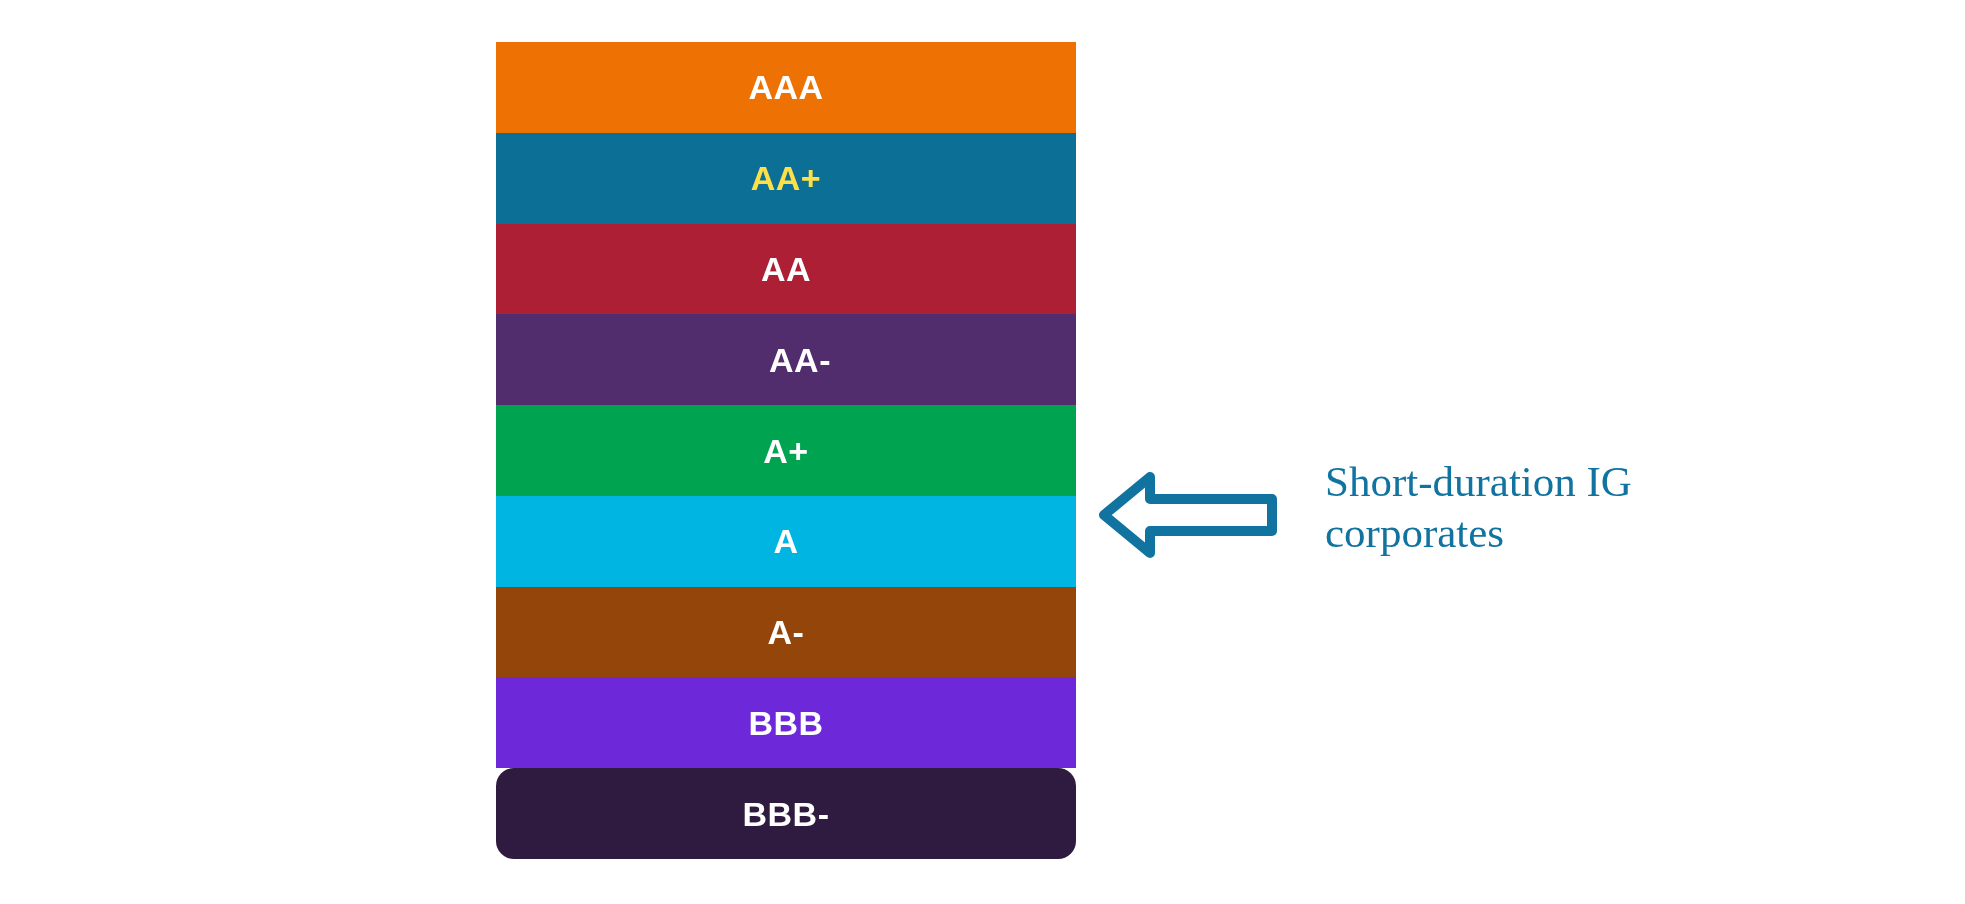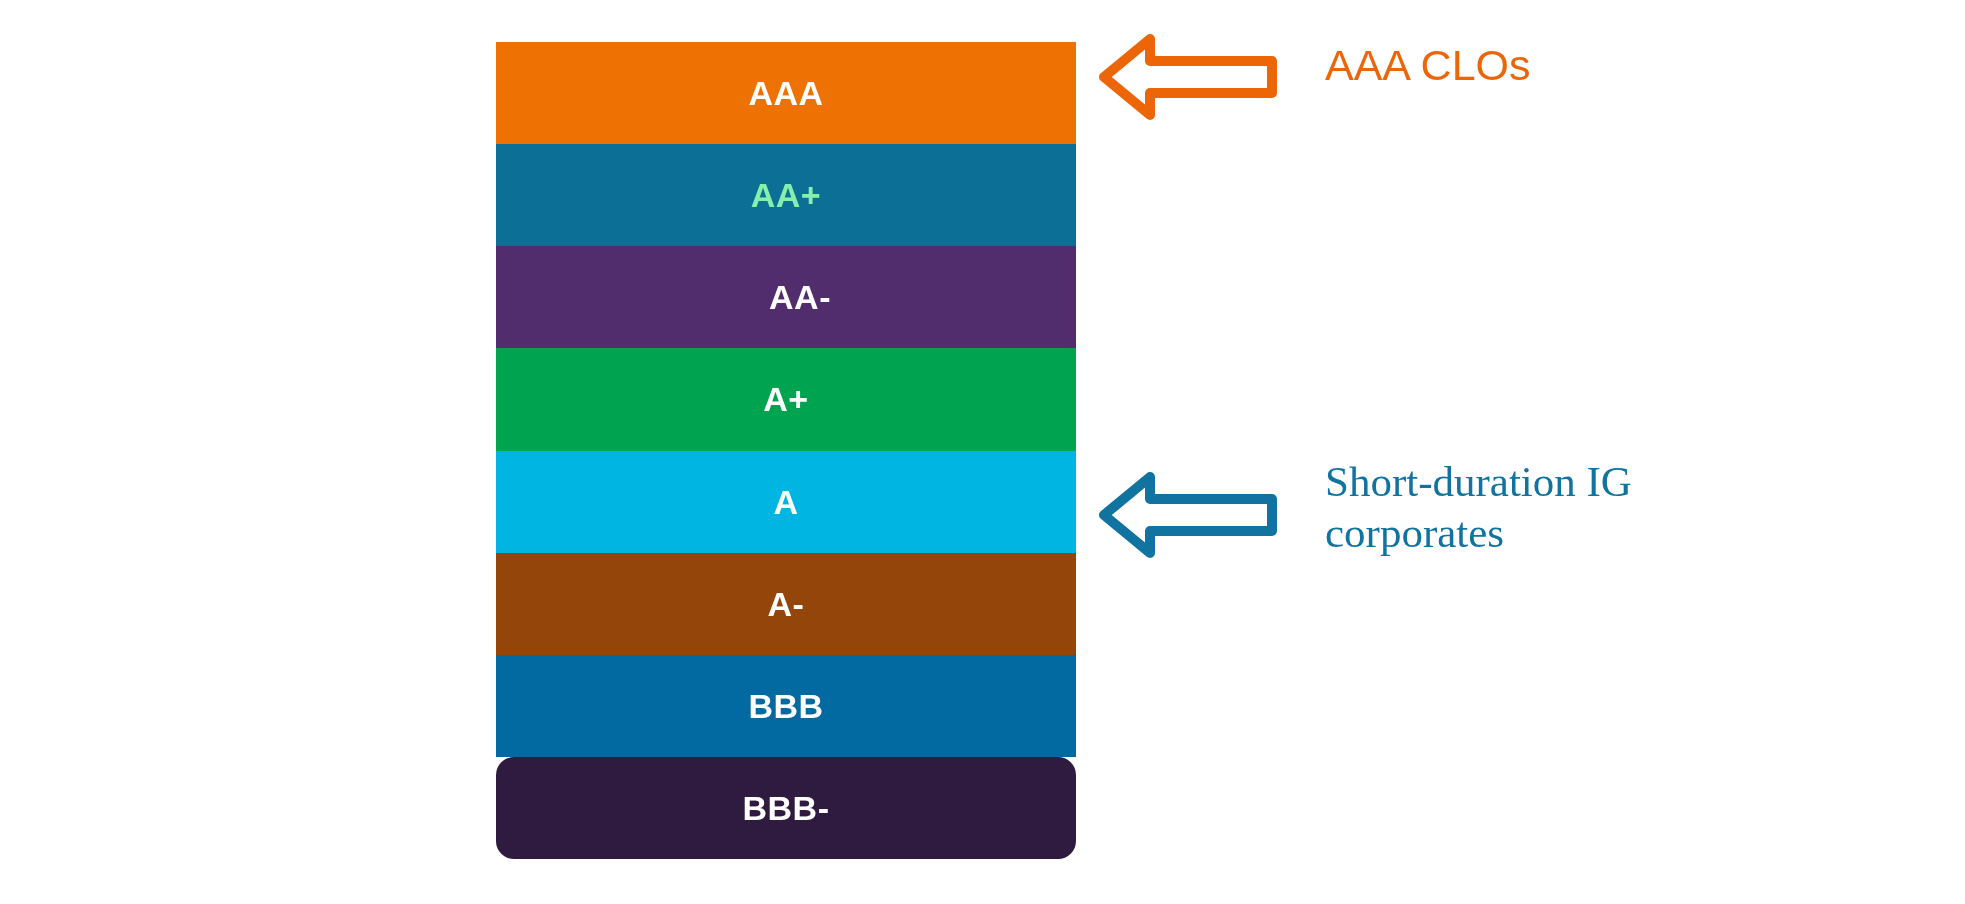--- a/index.html
+++ b/index.html
@@ -90,58 +90,55 @@
 <body style="background: rgb(255, 255, 255);">
 
 <div id="stage">
 
   <div id="ladder">
 
     <div class="rating-band" style="background-color: rgb(238, 114, 3); color: rgb(255, 255, 255);">
       <span class="band-label">AAA</span>
     </div>
 
-    <div class="rating-band" style="background-color: rgb(11, 111, 150); color: #86efac;">
+    <div class="rating-band" style="background-color: rgb(11, 111, 150); color: #fde047;">
       <span class="band-label">AA+</span>
     </div>
 
+    <div class="rating-band" style="background-color: rgb(172, 31, 52); color: rgb(255, 255, 255);">
+      <span class="band-label">AA</span>
+    </div>
 
     <div class="rating-band" style="background-color: rgb(81, 45, 109); color: rgb(255, 255, 255); padding-left: 28px;">
       <span class="band-label">AA-</span>
     </div>
 
     <div class="rating-band" style="background-color: rgb(0, 164, 80); color: rgb(255, 255, 255);">
       <span class="band-label">A+</span>
     </div>
 
     <div class="rating-band" style="background-color: rgb(0, 181, 226); color: rgb(255, 255, 255);">
       <span class="band-label">A</span>
     </div>
 
     <div class="rating-band" style="background-color: rgb(147, 69, 10); color: rgb(255, 255, 255);">
       <span class="band-label">A-</span>
     </div>
 
 
-    <div class="rating-band" style="background-color: #0369a1; color: rgb(255, 255, 255);">
+    <div class="rating-band" style="background-color: #6d28d9; color: rgb(255, 255, 255);">
       <span class="band-label">BBB</span>
     </div>
 
     <div class="rating-band" style="background-color: rgb(46, 27, 63); color: rgb(255, 255, 255); border-radius: 18px;">
       <span class="band-label">BBB-</span>
     </div>
 
   </div>
 
-  <div class="callout" id="callout-aaa">
-    <svg class="callout-arrow" width="180" height="86" viewBox="0 0 180 86" aria-hidden="true">
-      <path d="M 52 5 L 52 27 L 174 27 L 174 59 L 52 59 L 52 81 L 6 43 Z" fill="#ffffff" stroke="#ec6608" stroke-width="10" stroke-linejoin="round" stroke-linecap="round"></path>
-    </svg>
-    <div class="callout-text" style="color: rgb(236, 102, 8);">AAA CLOs</div>
-  </div>
 
   <div class="callout" id="callout-ig">
     <svg class="callout-arrow" width="180" height="86" viewBox="0 0 180 86" aria-hidden="true">
       <path d="M 52 5 L 52 27 L 174 27 L 174 59 L 52 59 L 52 81 L 6 43 Z" fill="#ffffff" stroke="#1173a0" stroke-width="10" stroke-linejoin="round" stroke-linecap="round"></path>
     </svg>
     <div class="callout-text" style="color: rgb(17, 115, 160);">Short-duration IG
 corporates</div>
   </div>
 
 </div>

